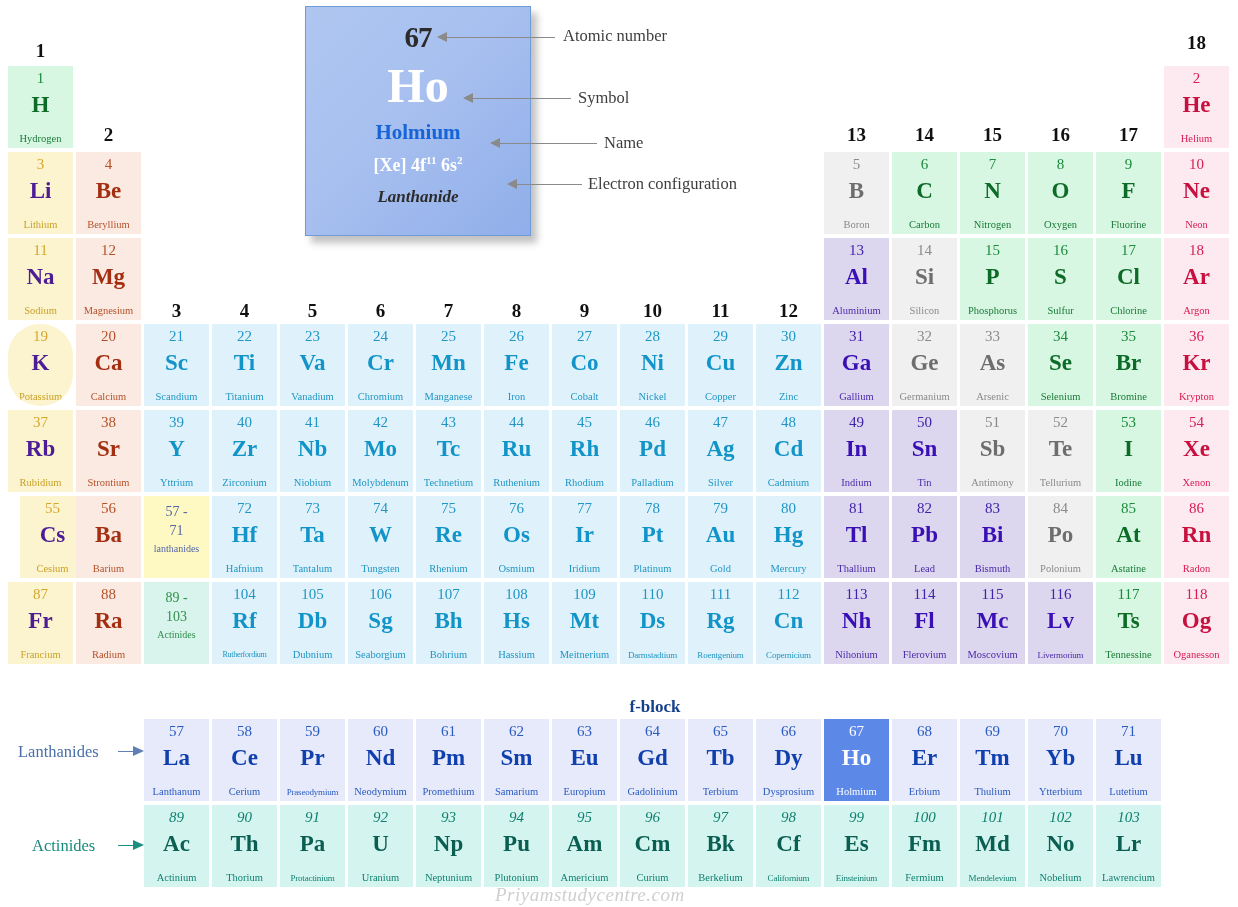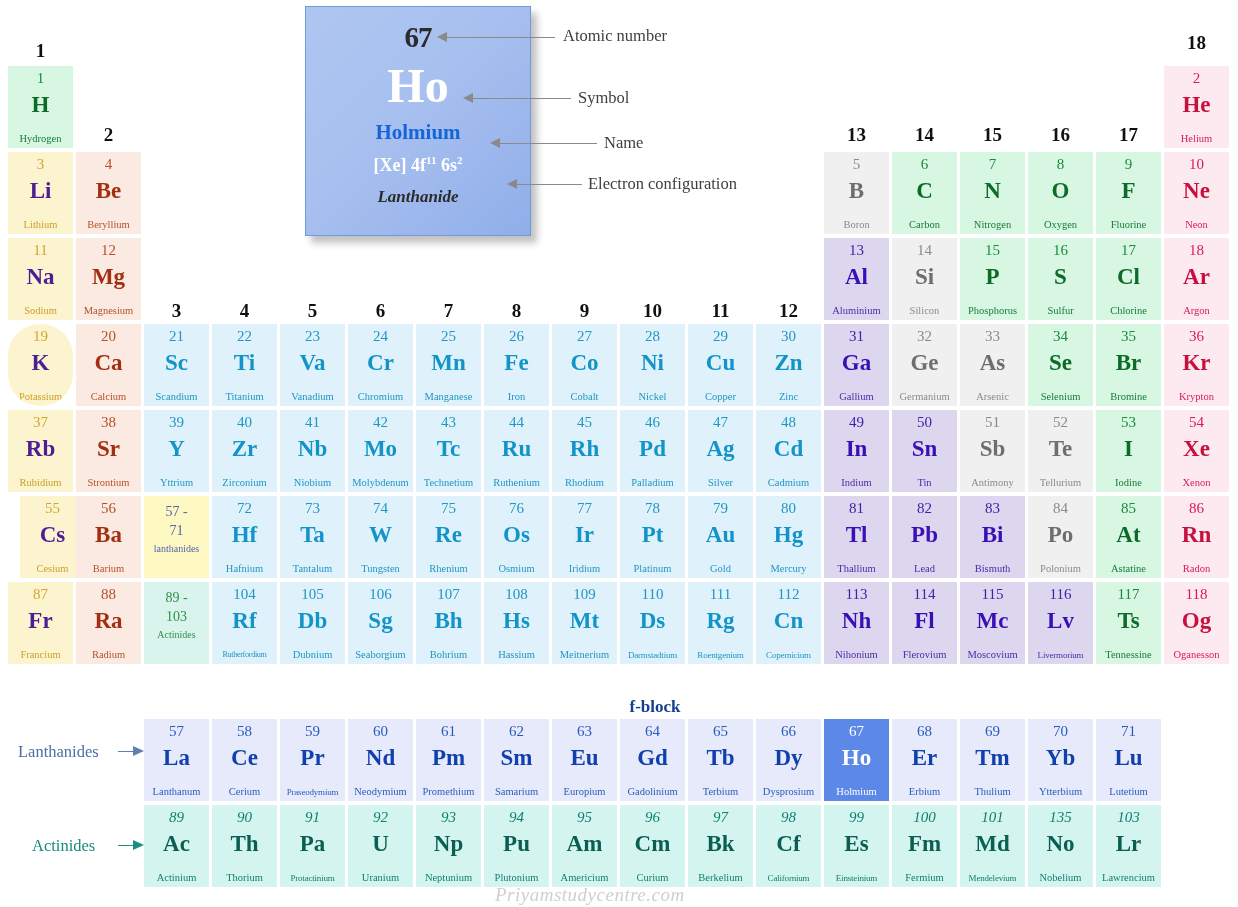--- a/index.html
+++ b/index.html
@@ -771,21 +771,21 @@
         <div class="num">100</div>
         <div class="sym">Fm</div>
         <div class="nm">Fermium</div>
       </div>
       <div class="cell c-actin" style="left: 960px; top: 805px;">
         <div class="num">101</div>
         <div class="sym">Md</div>
         <div class="nm tight">Mendelevium</div>
       </div>
       <div class="cell c-actin" style="left: 1028px; top: 805px;">
-        <div class="num">135</div>
+        <div class="num">102</div>
         <div class="sym">No</div>
         <div class="nm">Nobelium</div>
       </div>
       <div class="cell c-actin" style="left: 1096px; top: 805px;">
         <div class="num">103</div>
         <div class="sym">Lr</div>
         <div class="nm">Lawrencium</div>
       </div>
     </div>
 

